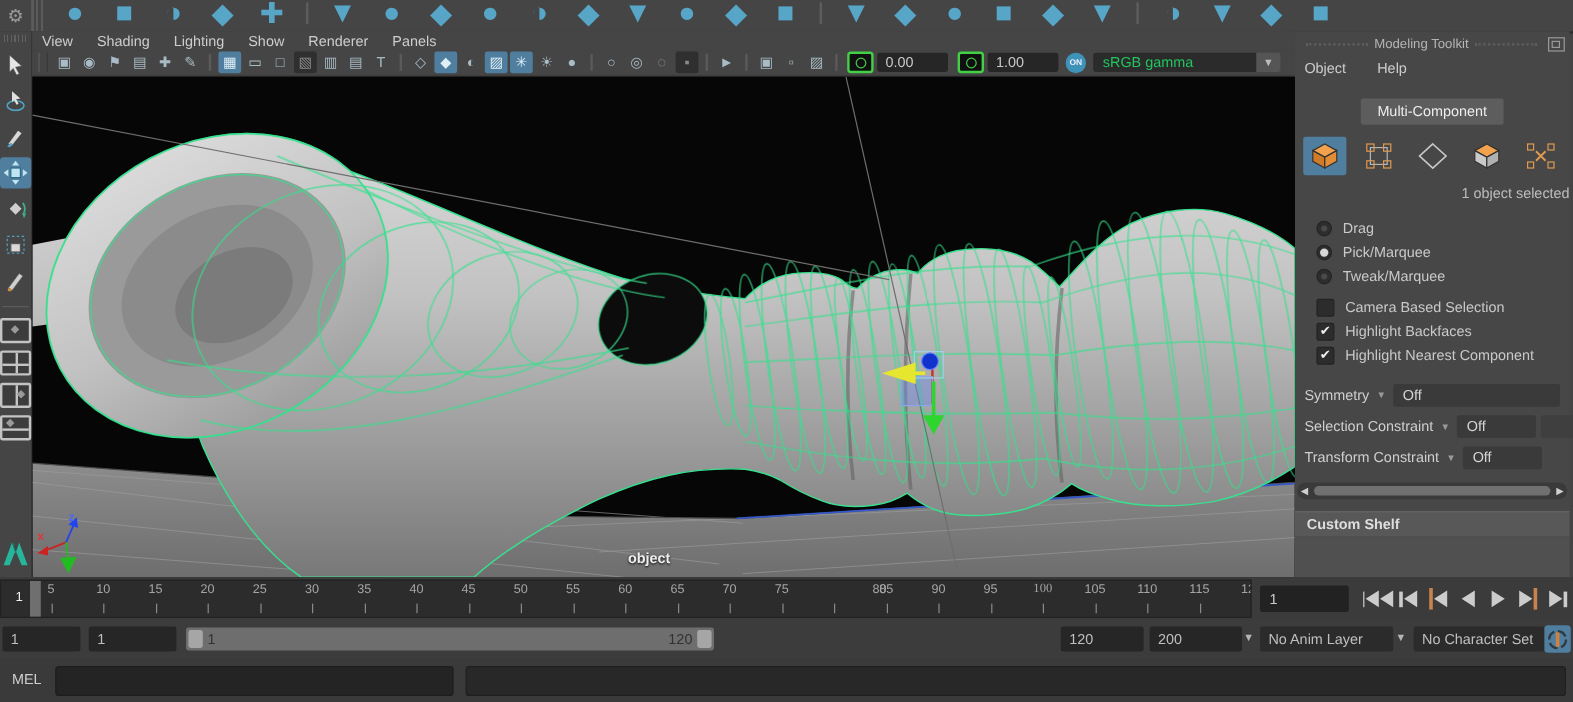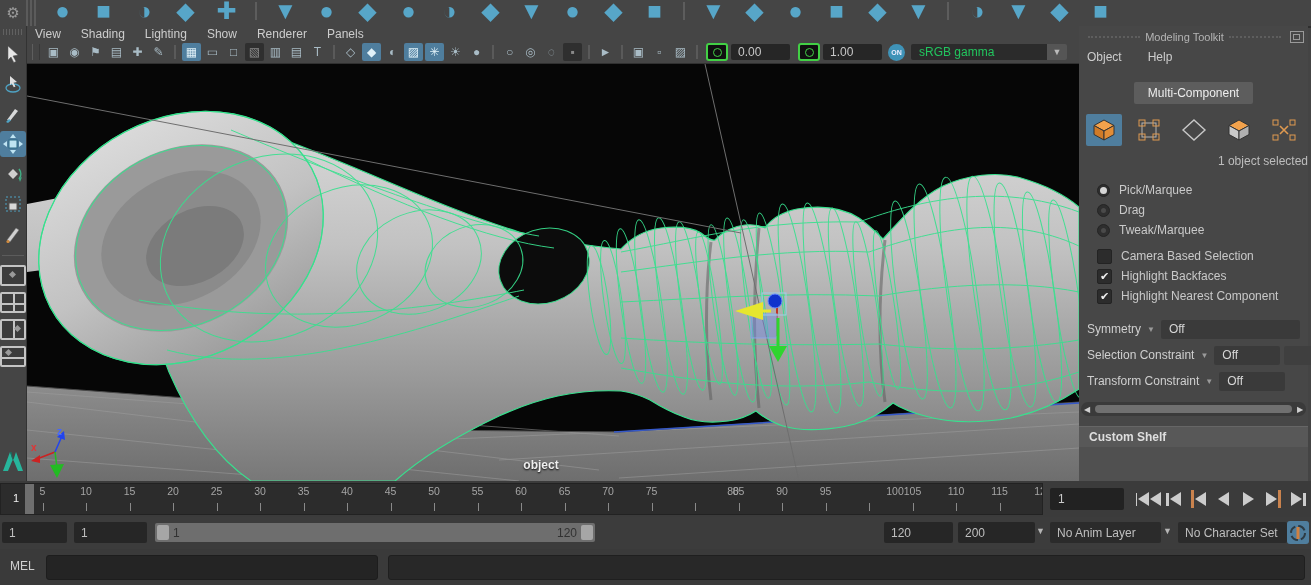--- a/index.html
+++ b/index.html
@@ -472,26 +472,26 @@
               <rect x="2" y="17" width="5" height="5" fill="none" stroke="#e09a50"></rect>
               <rect x="19" y="17" width="5" height="5" fill="none" stroke="#e09a50"></rect>
               <path d="M9,8 L17,16 M17,8 L9,16" stroke="#e09a50" stroke-width="1.6"></path>
             </svg>
         </div>
       </div>
       <div id="tk-status">1 object selected</div>
 
       <div id="tk-options">
         <div class="tk-radio-row">
+            <span class="radio unsel"></span>
+            <span>Drag</span>
+          </div>
+        <div class="tk-radio-row">
             <span class="radio sel"></span>
             <span>Pick/Marquee</span>
-          </div>
-        <div class="tk-radio-row">
-            <span class="radio unsel"></span>
-            <span>Drag</span>
           </div>
         <div class="tk-radio-row">
             <span class="radio unsel"></span>
             <span>Tweak/Marquee</span>
           </div>
         <div style="height:6px;"></div>
         <div class="tk-check-row">
             <span class="cb"></span>
             <span>Camera Based Selection</span>
           </div>
@@ -571,21 +571,21 @@
         <div class="tick-label" style="left: 650.5px;">75</div>
         <div class="tick-mark" style="left: 650.5px;"></div>
         <div class="tick-label" style="left: 732px;">80</div>
         <div class="tick-mark" style="left: 694px;"></div>
         <div class="tick-label" style="left: 737.5px;">85</div>
         <div class="tick-mark" style="left: 737.5px;"></div>
         <div class="tick-label" style="left: 781px;">90</div>
         <div class="tick-mark" style="left: 781px;"></div>
         <div class="tick-label" style="left: 824.5px;">95</div>
         <div class="tick-mark" style="left: 824.5px;"></div>
-        <div class="tick-label" style="left: 894px;">100</div>
+        <div class="tick-label" style="left: 868px; font-family: Liberation Serif, serif;">100</div>
         <div class="tick-mark" style="left: 868px;"></div>
         <div class="tick-label" style="left: 911.5px;">105</div>
         <div class="tick-mark" style="left: 911.5px;"></div>
         <div class="tick-label" style="left: 955px;">110</div>
         <div class="tick-mark" style="left: 955px;"></div>
         <div class="tick-label" style="left: 998.5px;">115</div>
         <div class="tick-mark" style="left: 998.5px;"></div>
         <div class="tick-label" style="left: 1042px;">120</div>
       </div>
     <div id="playback-area">

